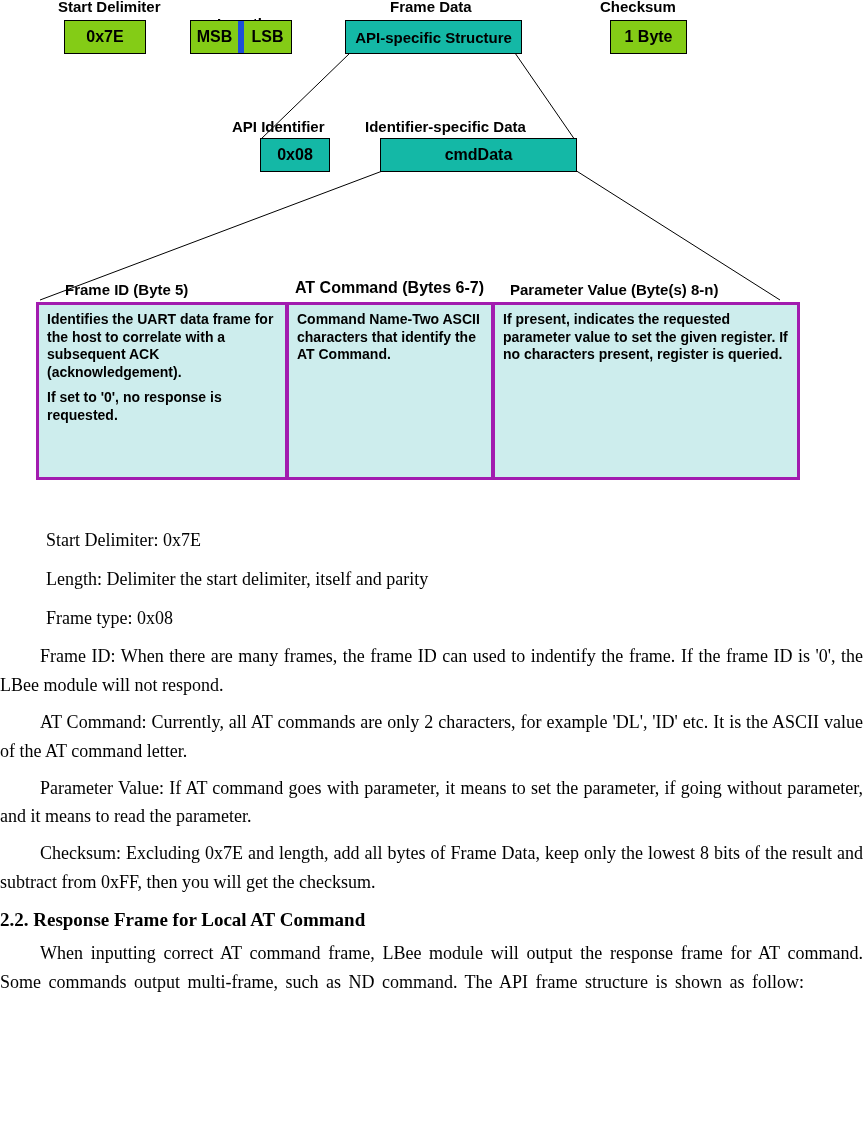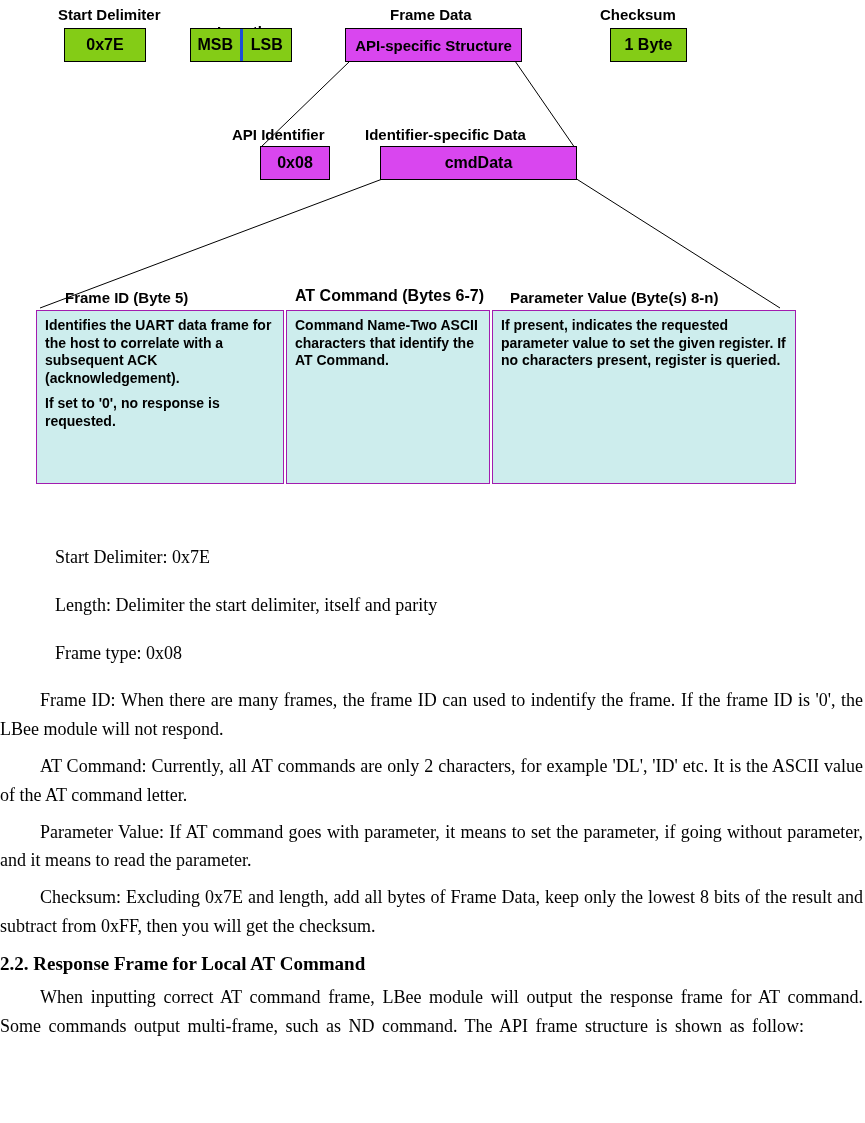--- a/index.html
+++ b/index.html
@@ -1,33 +1,33 @@
 <!DOCTYPE html>
 <html><head>
 <meta charset="utf-8">
 <style>
   html,body{margin:0;padding:0;background:#fff;font-family:"Times New Roman",Times,serif;color:#000}
   .page{width:865px;height:1123px;position:relative;background:#fff}
-  .diagram{position:relative;width:780px;height:490px;margin:8px 0 0 20px}
+  .diagram{position:relative;width:780px;height:490px;margin:0 0 0 20px}
   .dlabel{position:absolute;font-family:Arial,Helvetica,sans-serif;font-weight:bold;font-size:15px;white-space:nowrap}
   .dbox{position:absolute;border:1px solid #000;background:#84cc16;font-family:Arial,Helvetica,sans-serif;font-weight:bold;font-size:16px;text-align:center;display:flex;align-items:center;justify-content:center}
-  .dbox.cyan{background:#d946ef}
-  .bigbox{position:absolute;border:1px solid #a21caf;background:#cdeded;font-family:Arial,Helvetica,sans-serif;font-weight:bold;font-size:14px;line-height:1.25;padding:6px 8px}
+  .dbox.cyan{background:#14b8a6}
+  .bigbox{position:absolute;border:3px solid #a21caf;background:#cdeded;font-family:Arial,Helvetica,sans-serif;font-weight:bold;font-size:14px;line-height:1.25;padding:6px 8px}
   svg.lines{position:absolute;top:0;left:0;width:780px;height:490px}
   .body-text{position:absolute;top:520px;left:0;width:865px;font-size:18px;line-height:1.6}
   .body-text p{margin:0 0 4px 0}
-  .body-text .def{margin:15px;padding:0 20px 4px 40px;text-indent:0;text-align:justify}
+  .body-text .def{margin:6px;padding:0 20px 4px 40px;text-indent:0;text-align:justify}
   .body-text .wrap{text-align:justify;padding:0 2px 4px 0}
   .body-text .wrap span.lead{display:inline-block;width:40px}
   .heading{font-weight:bold;font-size:19px;margin:45px 0 20px 0}
   .para{text-align:justify;padding:0 2px 0 0}
   .para span.lead{display:inline-block;width:40px}
   .lsb-msb{display:flex;width:100%;height:100%}
   .lsb-msb>div{flex:1;display:flex;align-items:center;justify-content:center;font-size:16px}
-  .lsb-msb>div:first-child{border-right:3px solid #1d4ed8}
+  .lsb-msb>div:first-child{border-right:6px solid #1d4ed8}
 </style>
 </head>
 <body>
 <div class="page">
 
 <div class="diagram">
 
   <svg class="lines">
 
     <line x1="330" y1="53" x2="240" y2="140" stroke="#000" stroke-width="1"></line>

